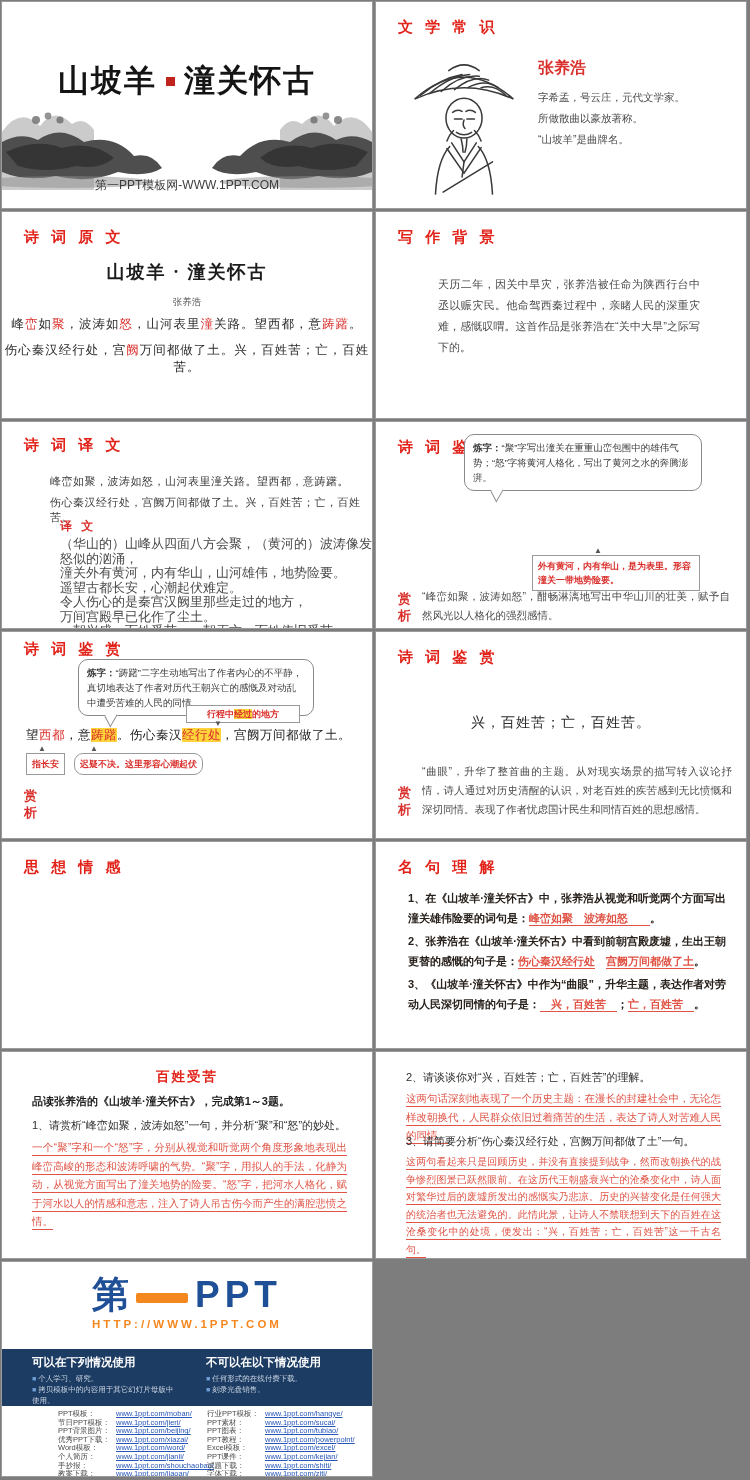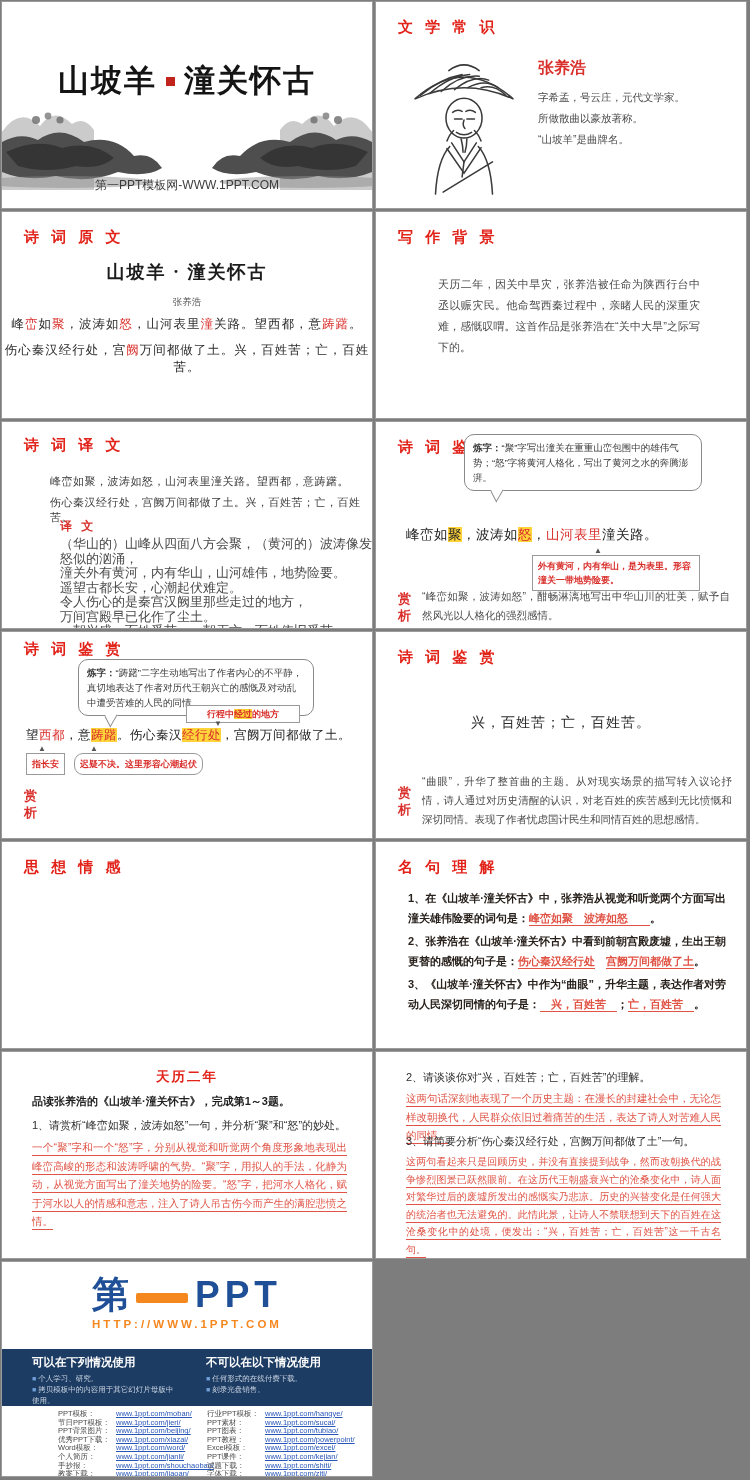--- a/index.html
+++ b/index.html
@@ -173,21 +173,20 @@
       <div>遥望古都长安，心潮起伏难定。</div>
       <div>令人伤心的是秦宫汉阙里那些走过的地方，</div>
       <div>万间宫殿早已化作了尘土。</div>
       <div>一朝兴盛，百姓受苦；一朝灭亡，百姓依旧受苦。</div>
     </div>
   </div>
 
   <div class="card">
     <div class="h-red">诗 词 鉴 赏</div>
     <div class="bubble" style="left:88px; top:12px; width:238px;"><span class="seg b">炼字：</span><span class="seg">“聚”字写出潼关在重重山峦包围中的雄伟气势；“怒”字将黄河人格化，写出了黄河之水的奔腾澎湃。</span></div>
-    <div class="mainline" style="left:30px; top:104px;"><span class="seg">峰峦如</span><span class="seg hl">聚</span><span class="seg">，波涛如</span><span class="seg hlr">怒</span><span class="seg">，</span><span class="seg r">山河表里</span><span class="seg">潼关路。</span></div>
     <span class="ptr" style="left:218px; top:125px;">▲</span>
     <div class="notebox" style="left:156px; top:133px; width:168px;">外有黄河，内有华山，是为表里。形容潼关一带地势险要。</div>
     <div class="sx-label" style="left:22px; top:168px;">赏析</div>
     <div class="sx-body" style="left:46px; top:165px; width:308px;">“峰峦如聚，波涛如怒”，酣畅淋漓地写出中华山川的壮美，赋予自然风光以人格化的强烈感情。</div>
   </div>
 
   <div class="card">
     <div class="h-red" style="top:8px;">诗 词 鉴 赏</div>
     <div class="bubble" style="left:76px; top:27px; width:236px;"><span class="seg b">炼字：</span><span class="seg">“踌躇”二字生动地写出了作者内心的不平静，真切地表达了作者对历代王朝兴亡的感慨及对动乱中遭受苦难的人民的同情。</span></div>
     <div class="notebox" style="left:184px; top:73px; padding:1px 20px;"><span class="seg r">行程中</span><span class="seg hlr">经过</span><span class="seg r">的地方</span></div>
@@ -197,38 +196,38 @@
     <span class="ptr" style="left:88px; top:113px;">▲</span>
     <div class="notebox" style="left:24px; top:121px;">指长安</div>
     <div class="notebox" style="left:72px; top:121px;border-radius:9px;">迟疑不决。这里形容心潮起伏</div>
     <div class="sx-label" style="left:22px; top:155px;">赏析</div>
   </div>
 
   <div class="card">
     <div class="h-red">诗 词 鉴 赏</div>
     <div class="s8-line">兴，百姓苦；亡，百姓苦。</div>
     <div class="sx-label" style="left:22px; top:152px;">赏析</div>
-    <div class="sx-body" style="left:46px; top:140px; width:310px;">“曲眼”，升华了整首曲的主题。从对现实场景的描写转入议论抒情，诗人通过对历史清醒的认识，对老百姓的疾苦感到无比愤慨和深切同情。表现了作者忧虑国计民生和同情百姓的思想感情。</div>
+    <div class="sx-body" style="left:46px; top:130px; width:310px;">“曲眼”，升华了整首曲的主题。从对现实场景的描写转入议论抒情，诗人通过对历史清醒的认识，对老百姓的疾苦感到无比愤慨和深切同情。表现了作者忧虑国计民生和同情百姓的思想感情。</div>
   </div>
 
   <div class="card">
     <div class="h-red">思 想 情 感</div>
   </div>
 
   <div class="card">
     <div class="h-red">名 句 理 解</div>
     <div class="s10-items">
       <div class="s10-item"><span class="seg">1、在《山坡羊·潼关怀古》中，张养浩从视觉和听觉两个方面写出潼关雄伟险要的词句是：</span><span class="seg ru">峰峦如聚　波涛如怒　　</span><span class="seg">。</span></div>
       <div class="s10-item"><span class="seg">2、张养浩在《山坡羊·潼关怀古》中看到前朝宫殿废墟，生出王朝更替的感慨的句子是：</span><span class="seg ru">伤心秦汉经行处</span><span class="seg">　</span><span class="seg ru">宫阙万间都做了土</span><span class="seg">。</span></div>
       <div class="s10-item"><span class="seg">3、《山坡羊·潼关怀古》中作为“曲眼”，升华主题，表达作者对劳动人民深切同情的句子是：</span><span class="seg ru">　兴，百姓苦　</span><span class="seg">；</span><span class="seg ru">亡，百姓苦　</span><span class="seg">。</span></div>
     </div>
   </div>
 
   <div class="card">
-    <div class="s11-title">天历二年</div>
+    <div class="s11-title">百姓受苦</div>
     <div class="q-text q-bold" style="top:40px;">品读张养浩的《山坡羊·潼关怀古》，完成第1～3题。</div>
     <div class="q-text" style="top:64px;">1、请赏析“峰峦如聚，波涛如怒”一句，并分析“聚”和“怒”的妙处。</div>
     <div class="a-text" style="top:86px;">一个“聚”字和一个“怒”字，分别从视觉和听觉两个角度形象地表现出峰峦高峻的形态和波涛呼啸的气势。“聚”字，用拟人的手法，化静为动，从视觉方面写出了潼关地势的险要。“怒”字，把河水人格化，赋于河水以人的情感和意志，注入了诗人吊古伤今而产生的满腔悲愤之情。</div>
   </div>
 
   <div class="card">
     <div class="q-text" style="top:16px;">2、请谈谈你对“兴，百姓苦；亡，百姓苦”的理解。</div>
     <div class="a-text" style="top:37px;">这两句话深刻地表现了一个历史主题：在漫长的封建社会中，无论怎样改朝换代，人民群众依旧过着痛苦的生活，表达了诗人对苦难人民的同情。</div>
     <div class="q-text" style="top:80px;">3、请简要分析“伤心秦汉经行处，宫阙万间都做了土”一句。</div>
     <div class="a-text" style="top:101px; font-size:10px; line-height:17.5px;">这两句看起来只是回顾历史，并没有直接提到战争，然而改朝换代的战争惨烈图景已跃然眼前。在这历代王朝盛衰兴亡的沧桑变化中，诗人面对繁华过后的废墟所发出的感慨实乃悲凉。历史的兴替变化是任何强大的统治者也无法避免的。此情此景，让诗人不禁联想到天下的百姓在这沧桑变化中的处境，便发出：“兴，百姓苦；亡，百姓苦”这一千古名句。</div>

